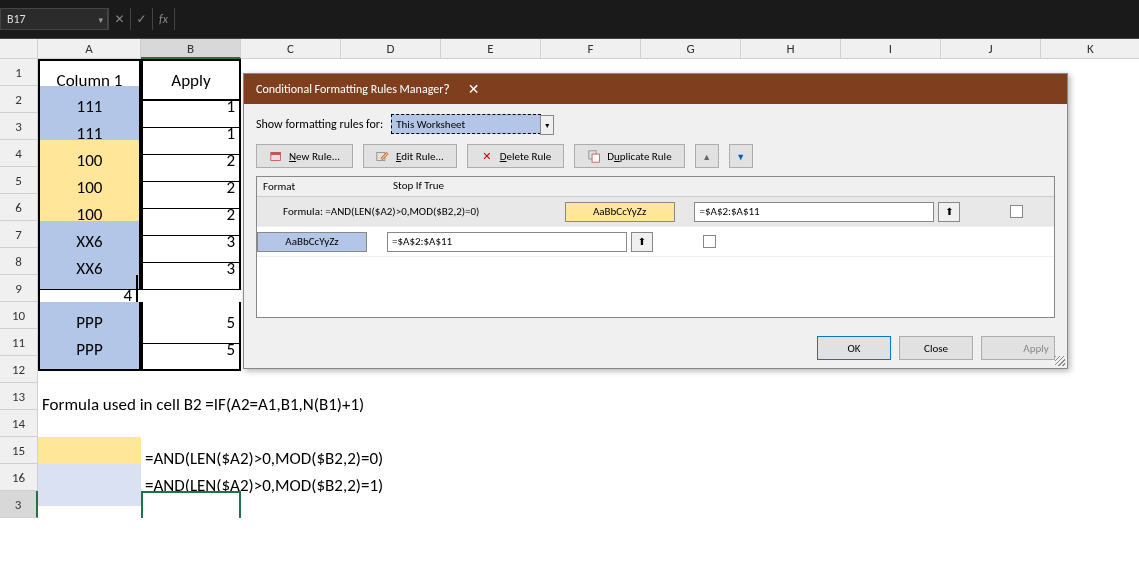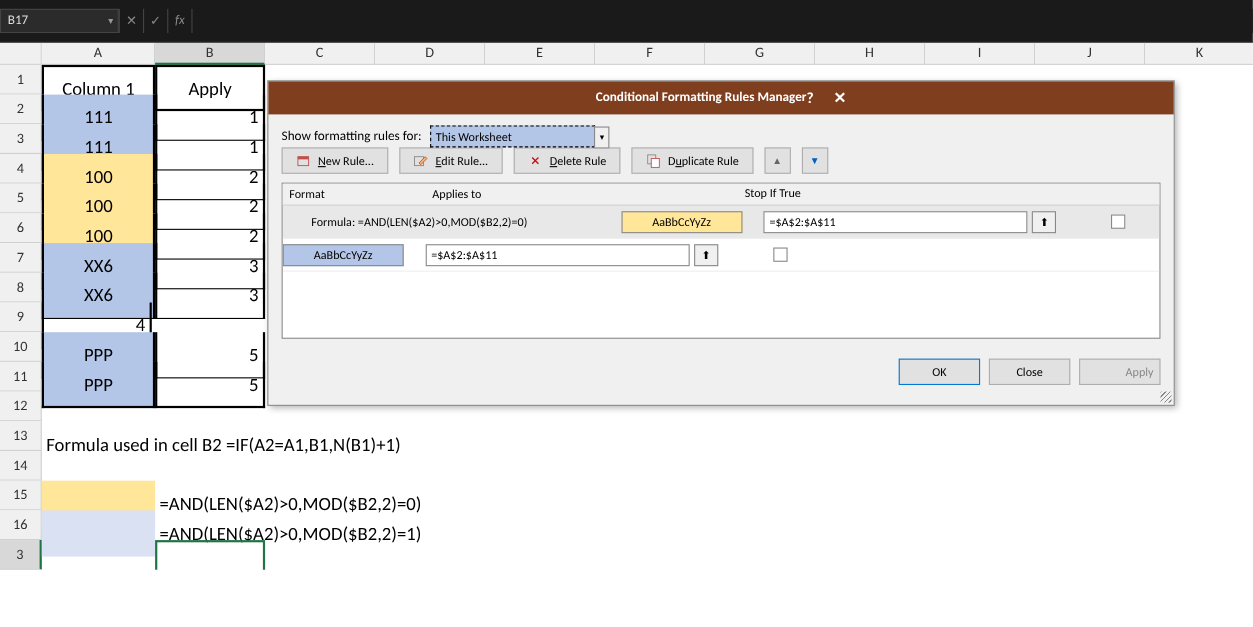--- a/index.html
+++ b/index.html
@@ -31,26 +31,26 @@
 .tbl-cell { border-left: 2px solid #000; border-right: 2px solid #000; border-bottom: 1px solid #000; justify-content: center; }
 .tbl-last { border-bottom: 2px solid #000; }
 .blue1 { background: #b4c6e7; }
 .yellow { background: #ffe699; }
 .blue-light { background: #d9e1f2; }
 .right-align { justify-content: flex-end; }
 .sel-cell { border: 2px solid #217346; }
 
 
 .dialog { position: absolute; left: 243px; top: 73px; width: 825px; height: 296px; border: 1px solid #888; box-shadow: 2px 2px 6px rgba(0,0,0,0.3); background: #f0f0f0; font-size: 12px; }
-.dlg-title { height: 30px; background: #7f3f1f; color: #fff; display: flex; align-items: center; padding: 0 12px; justify-content: center; font-weight: bold; }
+.dlg-title { height: 30px; background: #7f3f1f; color: #fff; display: flex; align-items: center; padding: 0 12px; justify-content: flex-start; }
 .dlg-title-text { font-size: 12px; }
 .dlg-title-btns { display: flex; gap: 18px; }
 .dlg-title-btns span { cursor: pointer; font-size: 14px; }
 .dlg-body { padding: 10px 12px; }
-.dlg-row1 { display: flex; align-items: center; gap: 8px; }
+.dlg-row1 { display: flex; align-items: center; gap: 8px; margin-bottom: 10px; }
 .dlg-select { width: 150px; height: 20px; display: flex; align-items: center; padding: 0 4px; background: #b4c6e7; border: 1px dashed #000; font-size: 11px; position: relative; }
 .dlg-select-dd { position: absolute; right: -14px; top: 0; width: 14px; height: 20px; border: 1px solid #888; background: #f0f0f0; display: flex; align-items: center; justify-content: center; font-size: 8px; }
 .dlg-btns { display: flex; gap: 10px; margin-bottom: 8px; }
 .dlg-btn { height: 24px; padding: 0 12px; border: 1px solid #adadad; background: #e1e1e1; display: flex; align-items: center; gap: 6px; font-size: 11px; cursor: pointer; }
 .dlg-btn .icon { width: 14px; height: 14px; display: inline-flex; align-items: center; justify-content: center; }
 .dlg-btn u { text-decoration: underline; }
 .nav-btn { width: 24px; padding: 0; justify-content: center; font-size: 9px; color: #666; }
 .rules-table { border: 1px solid #888; background: #fff; }
 .rt-hdr { display: flex; height: 20px; background: #f0f0f0; border-bottom: 1px solid #ccc; font-size: 11px; }
 .rt-hdr > div { padding: 2px 6px; border-right: none; }
@@ -248,21 +248,20 @@
             </svg>
           </span>
         <span>D<u>u</u>plicate Rule</span>
       </div>
       <div class="dlg-btn nav-btn">▲</div>
       <div class="dlg-btn nav-btn" style="color:#0060c0;">▼</div>
     </div>
     <div class="rules-table">
       <div class="rt-hdr">
         <div class="rt-c2" style="justify-content:flex-start;">Format</div>
-        <div class="rt-c3">Applies to</div>
         <div class="rt-c4" style="justify-content:flex-start;">Stop If True</div>
       </div>
       <div class="rt-body" id="rules-body">
           <div class="rt-row sel">
             <div class="rt-c1">Formula: =AND(LEN($A2)&gt;0,MOD($B2,2)=0)</div>
             <div class="rt-c2">
               <div class="fmt-preview" style="background:#ffe699">AaBbCcYyZz</div>
             </div>
             <div class="rt-c3">
               <div class="applies-input">=$A$2:$A$11</div>

